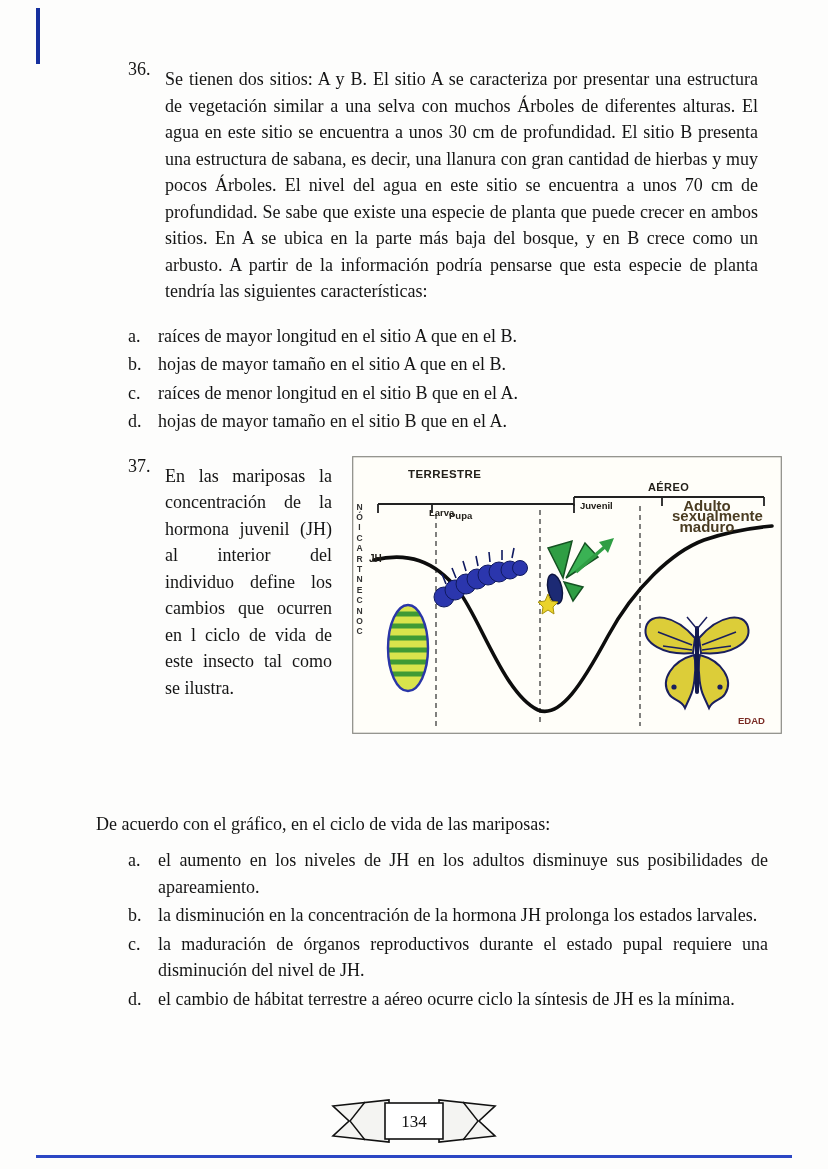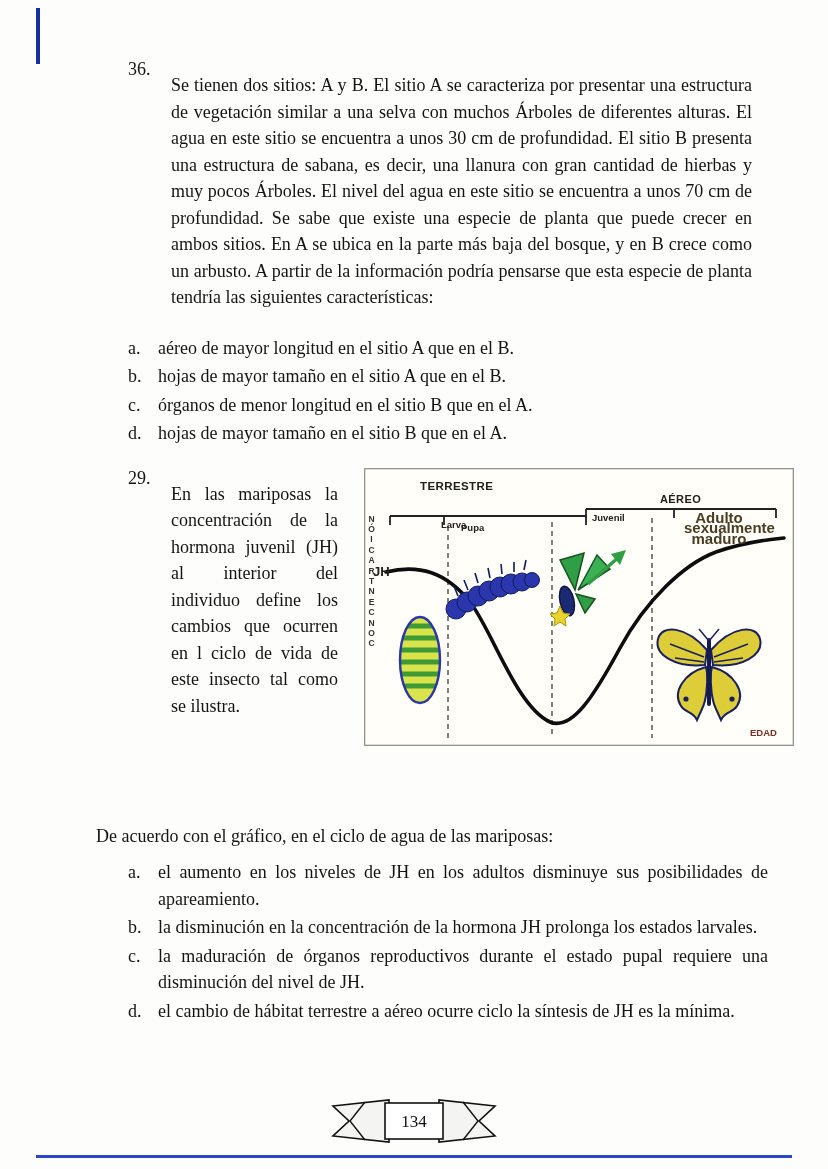--- a/index.html
+++ b/index.html
@@ -2,21 +2,21 @@
 <html><head>
 <meta charset="utf-8">
 <style>
   html,body{margin:0;padding:0;}
   body{
     width:828px;height:1169px;position:relative;overflow:hidden;
     background:#fdfdfc;color:#141414;
     font-family:"Liberation Serif",serif;
     font-size:18px;line-height:26.5px;
   }
-  p{margin:16px;}
+  p{margin:10px;}
   .content{padding:56px 60px 0 96px;}
   .q-row{display:flex;margin-left:32px;}
   .q-num{width:27px;flex:none;}
   .q-text{flex:1;text-align:justify;}
   .options{list-style:none;margin:8px 0 0 32px;padding:0;}
   .opt{display:flex;margin-bottom:2px;}
   .opt-letter{width:30px;flex:none;}
   .opt-text{flex:1;text-align:justify;}
   .q37-block{margin-top:18px;}
   .q37-row{display:flex;margin-left:32px;align-items:flex-start;}
@@ -27,21 +27,21 @@
     position:absolute;font-family:"Liberation Sans",sans-serif;
     font-weight:bold;color:#23201a;line-height:1.1;white-space:nowrap;
   }
   .lbl-terrestre{left:56px;top:12px;font-size:11.5px;letter-spacing:.4px;}
   .lbl-aereo{left:296px;top:25px;font-size:11px;letter-spacing:.4px;}
   .lbl-larva{left:33px;top:52px;font-size:9.5px;margin-left:44px;}
   .lbl-pupa{left:97px;top:55px;font-size:9.5px;}
   .lbl-juvenil{left:228px;top:45px;font-size:9.5px;}
   .lbl-adulto{left:320px;top:45px;width:70px;font-size:15px;line-height:10.5px;
               text-align:center;white-space:normal;color:#4a3c22;}
-  .lbl-jh{left:9px;top:97px;font-size:13px;}
+  .lbl-jh{left:17px;top:97px;font-size:10px;}
   .lbl-edad{left:386px;top:260px;font-size:9.5px;color:#7b2d26;}
   .lbl-yaxis{left:2px;top:46px;width:11px;font-size:8.5px;line-height:10.4px;
              text-align:center;color:#333;white-space:normal;}
   .intro{margin:43px 0 0 0;}
   .footer-ribbon{position:absolute;left:0;right:0;bottom:22px;display:flex;justify-content:center;align-items:flex-end;}
   .blue-mark-top{position:absolute;left:36px;top:8px;width:4px;height:56px;background:#16309e;}
   .blue-line-bottom{position:absolute;left:36px;right:36px;bottom:11px;height:3px;background:#2b47c4;}
   .ribbon-num{font-family:"Liberation Serif",serif;}
 </style>
 </head>
@@ -53,40 +53,40 @@
   <main class="content">
 
     <section>
       <div class="q-row">
         <span class="q-num">36.</span>
         <p class="q-text">Se tienen dos sitios: A y B. El sitio A se caracteriza por presentar una estructura de vegetación similar a una selva con muchos Árboles de diferentes alturas. El agua en este sitio se encuentra a unos 30 cm de profundidad. El sitio B presenta una estructura de sabana, es decir, una llanura con gran cantidad de hierbas y muy pocos Árboles. El nivel del agua en este sitio se encuentra a unos 70 cm de profundidad. Se sabe que existe una especie de planta que puede crecer en ambos sitios. En A se ubica en la parte más baja del bosque, y en B crece como un arbusto. A partir de la información podría pensarse que esta especie de planta tendría las siguientes características:</p>
       </div>
       <ol class="options">
         <li class="opt">
           <span class="opt-letter">a.</span>
-          <span class="opt-text">aéreo de mayor longitud en el sitio A que en el B.</span>
+          <span class="opt-text">raíces de mayor longitud en el sitio A que en el B.</span>
         </li>
         <li class="opt">
           <span class="opt-letter">b.</span>
           <span class="opt-text">hojas de mayor tamaño en el sitio A que en el B.</span>
         </li>
         <li class="opt">
           <span class="opt-letter">c.</span>
-          <span class="opt-text">órganos de menor longitud en el sitio B que en el A.</span>
+          <span class="opt-text">raíces de menor longitud en el sitio B que en el A.</span>
         </li>
         <li class="opt">
           <span class="opt-letter">d.</span>
           <span class="opt-text">hojas de mayor tamaño en el sitio B que en el A.</span>
         </li>
       </ol>
     </section>
 
     <section class="q37-block">
       <div class="q37-row">
-        <span class="q-num">29.</span>
+        <span class="q-num">37.</span>
         <p class="q-text narrow">En las mariposas la concentración de la hormona juvenil (JH) al interior del individuo define los cambios que ocurren en l ciclo de vida de este insecto tal como se ilustra.</p>
 
         <figure class="jh-figure">
           <svg class="fig-svg" width="430" height="278" viewBox="0 0 430 278" xmlns="http://www.w3.org/2000/svg">
             <rect x="0.7" y="0.7" width="428.6" height="276.6" fill="#fffef9" stroke="#8a8a84" stroke-width="1.2"></rect>
 
             <path d="M26 48 H222 M26 48 V57 M80 48 V57 M222 48 V57" fill="none" stroke="#222" stroke-width="1.8"></path>
             <path d="M222 41 H412 M222 41 V50 M310 41 V50 M412 41 V50" fill="none" stroke="#222" stroke-width="1.8"></path>
 
             <path d="M84 58 V270 M188 54 V270 M288 50 V270" fill="none" stroke="#3c3c3c" stroke-width="1.3" stroke-dasharray="5 4"></path>
@@ -160,21 +160,21 @@
               <div>E</div>
               <div>C</div>
               <div>N</div>
               <div>O</div>
               <div>C</div>
             </div>
           <div class="fig-label lbl-edad">EDAD</div>
         </figure>
       </div>
 
-      <p class="intro">De acuerdo con el gráfico, en el ciclo de agua de las mariposas:</p>
+      <p class="intro">De acuerdo con el gráfico, en el ciclo de vida de las mariposas:</p>
 
       <ol class="options" style="margin-top:10px;">
         <li class="opt">
           <span class="opt-letter">a.</span>
           <span class="opt-text">el aumento en los niveles de JH en los adultos disminuye sus posibilidades de apareamiento.</span>
         </li>
         <li class="opt">
           <span class="opt-letter">b.</span>
           <span class="opt-text">la disminución en la concentración de la hormona JH prolonga los estados larvales.</span>
         </li>

